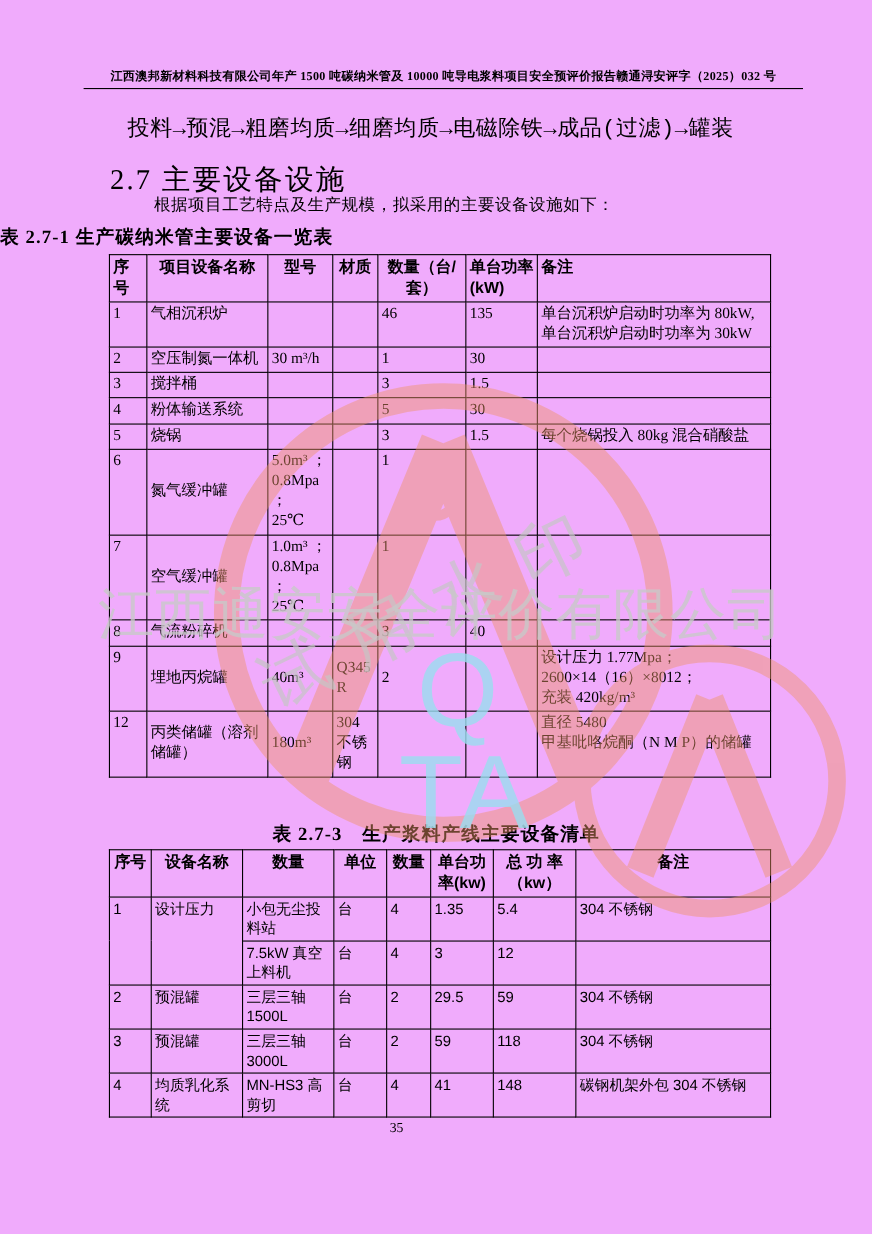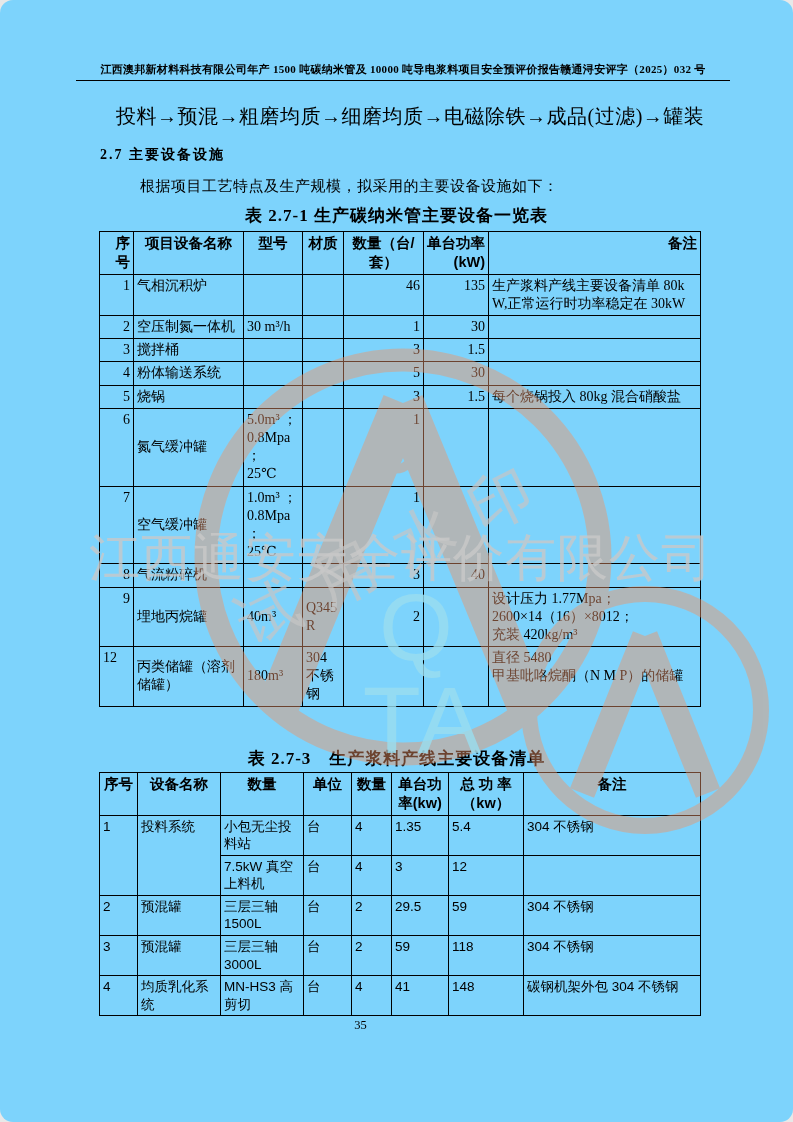--- a/index.html
+++ b/index.html
@@ -1,39 +1,39 @@
 <!DOCTYPE html>
 <html><head>
 <meta charset="utf-8">
 <style>
   html,body{margin:0;padding:0;background:#e8e8e8;}
   .page{
-    position:relative;width:793px;height:1122px;margin:0 auto;background:#7dd3fc;
-    font-family:"Liberation Serif","DejaVu Serif",serif;color:#000;overflow:hidden;border-radius:13px;
+    position:relative;width:793px;height:1122px;margin:0 auto;background:#f0abfc;
+    font-family:"Liberation Serif","DejaVu Serif",serif;color:#000;overflow:hidden;
   }
   
   .doc-header{
     position:absolute;top:62px;left:76px;width:654px;
     font-size:11px;font-weight:bold;letter-spacing:.3px;text-align:center;
     border-bottom:1.6px solid #000;padding-bottom:3px;white-space:nowrap;
   }
-  .flow-line{position:absolute;top:103px;left:116px;font-size:20px;letter-spacing:.5px;white-space:nowrap;}
-  .section-title{position:absolute;top:146px;left:100px;font-size:14px;font-weight:bold;letter-spacing:2px;}
+  .flow-line{position:absolute;top:103px;left:116px;font-size:20px;letter-spacing:.5px;white-space:nowrap;font-family:Liberation Mono, monospace;}
+  .section-title{position:absolute;top:146px;left:100px;font-size:26px;font-weight:normal;letter-spacing:2px;}
   .intro{position:absolute;top:177px;left:140px;font-size:15px;letter-spacing:.5px;}
-  .t1-title{position:absolute;top:204px;left:0;width:793px;text-align:center;font-size:17px;font-weight:bold;letter-spacing:1px;}
+  .t1-title{position:absolute;top:204px;left:0;width:793px;font-size:17px;font-weight:bold;letter-spacing:1px;}
   .t2-title{position:absolute;top:747px;left:0;width:793px;text-align:center;font-size:17px;font-weight:bold;letter-spacing:1px;}
   table{border-collapse:collapse;table-layout:fixed;width:601px;position:absolute;left:99px;background:transparent;}
   .t1{top:231px;}
   .t2{top:772px;}
   td,th{
     border:1px solid #000;padding:2px 3px;font-size:14px;line-height:1.3;
     white-space:pre-line;vertical-align:top;overflow:hidden;word-break:break-all;
   }
   th{font-weight:bold;text-align:center;font-family:"Liberation Sans","DejaVu Sans",sans-serif;font-size:14.5px;}
-  .tc{text-align:right;}
+  .tc{text-align:left;}
   .vm{vertical-align:middle;}
   .t2 td{font-family:"Liberation Sans","DejaVu Sans",sans-serif;font-size:13.5px;}
   .page-number{position:absolute;top:1018px;left:0;width:721px;text-align:center;font-size:12.5px;}
   .watermark{position:absolute;top:0;left:0;width:793px;height:1122px;pointer-events:none;z-index:5;}
 </style>
 </head>
 <body>
 
 <div class="page">
 
@@ -68,21 +68,21 @@
 (kW)</th>
       <th class="tc">备注</th>
     </tr>
     <tr>
       <td class="tc">1</td>
       <td>气相沉积炉</td>
       <td></td>
       <td></td>
       <td class="tc">46</td>
       <td class="tc">135</td>
-      <td>生产浆料产线主要设备清单 80kW,正常运行时功率稳定在 30kW</td>
+      <td>单台沉积炉启动时功率为 80kW,单台沉积炉启动时功率为 30kW</td>
     </tr>
     <tr>
       <td class="tc">2</td>
       <td>空压制氮一体机</td>
       <td>30 m³/h</td>
       <td></td>
       <td class="tc">1</td>
       <td class="tc">30</td>
       <td></td>
     </tr>
@@ -189,21 +189,21 @@
       <th>单位</th>
       <th>数量</th>
       <th>单台功
 率(kw)</th>
       <th>总 功 率
 （kw）</th>
       <th>备注</th>
     </tr>
     <tr>
       <td rowspan="2">1</td>
-      <td rowspan="2">投料系统</td>
+      <td rowspan="2">设计压力</td>
       <td>小包无尘投料站</td>
       <td>台</td>
       <td>4</td>
       <td>1.35</td>
       <td>5.4</td>
       <td>304 不锈钢</td>
     </tr>
     <tr>
       <td>7.5kW 真空上料机</td>
       <td>台</td>

